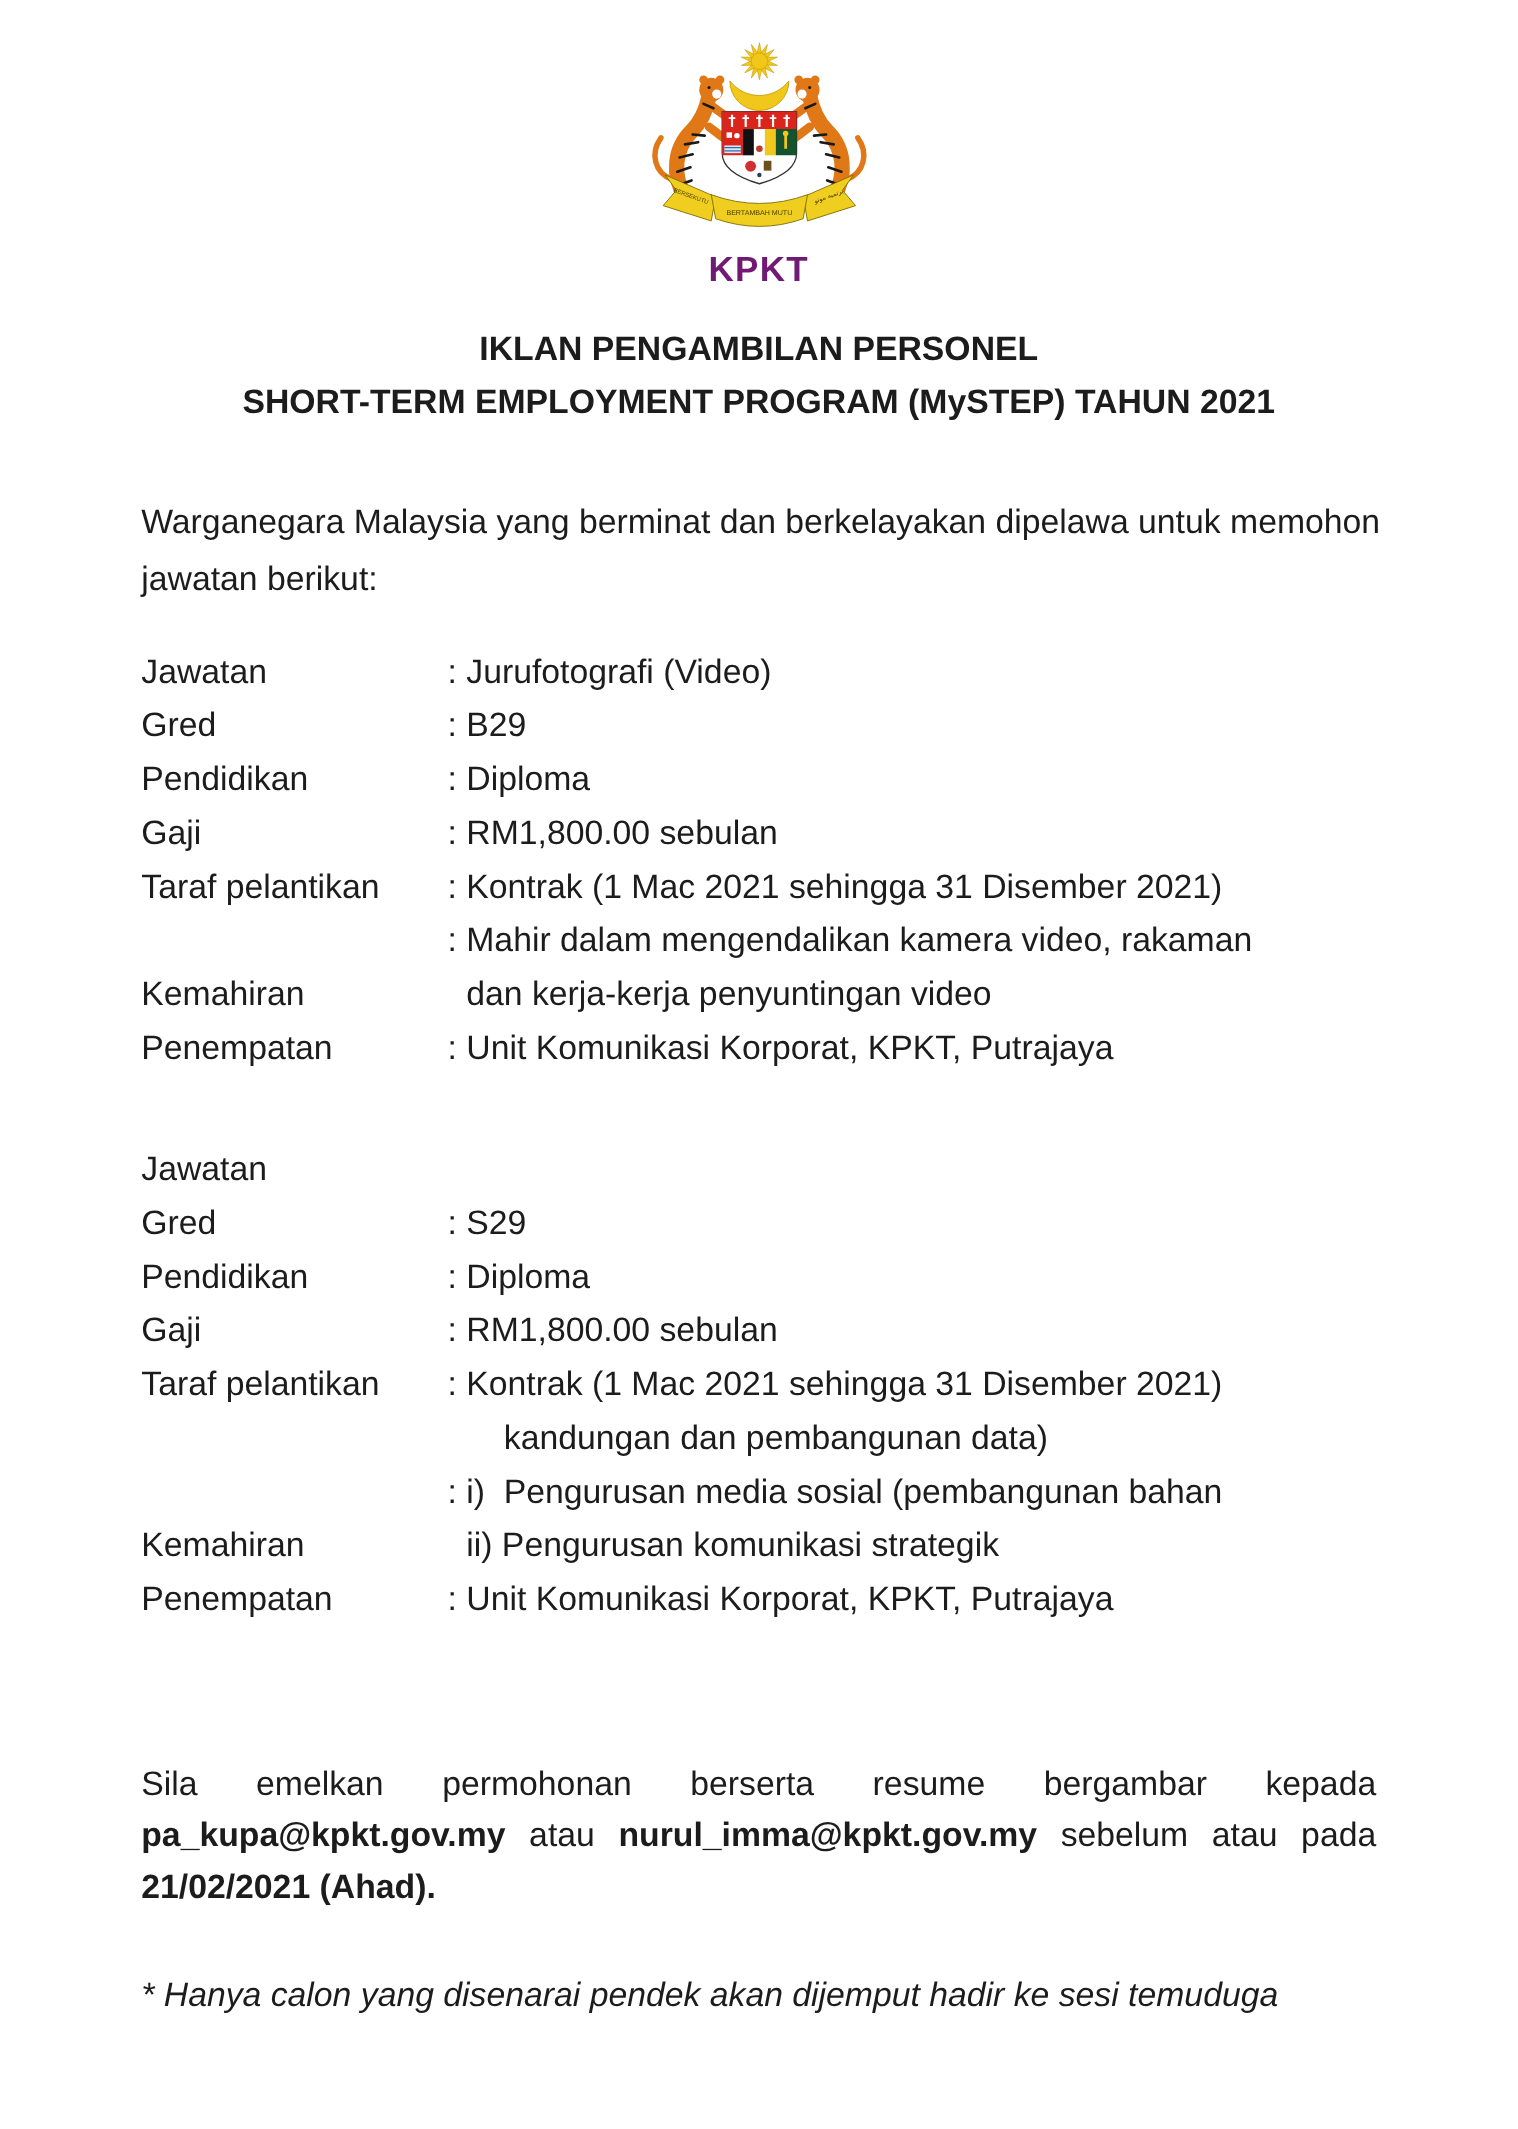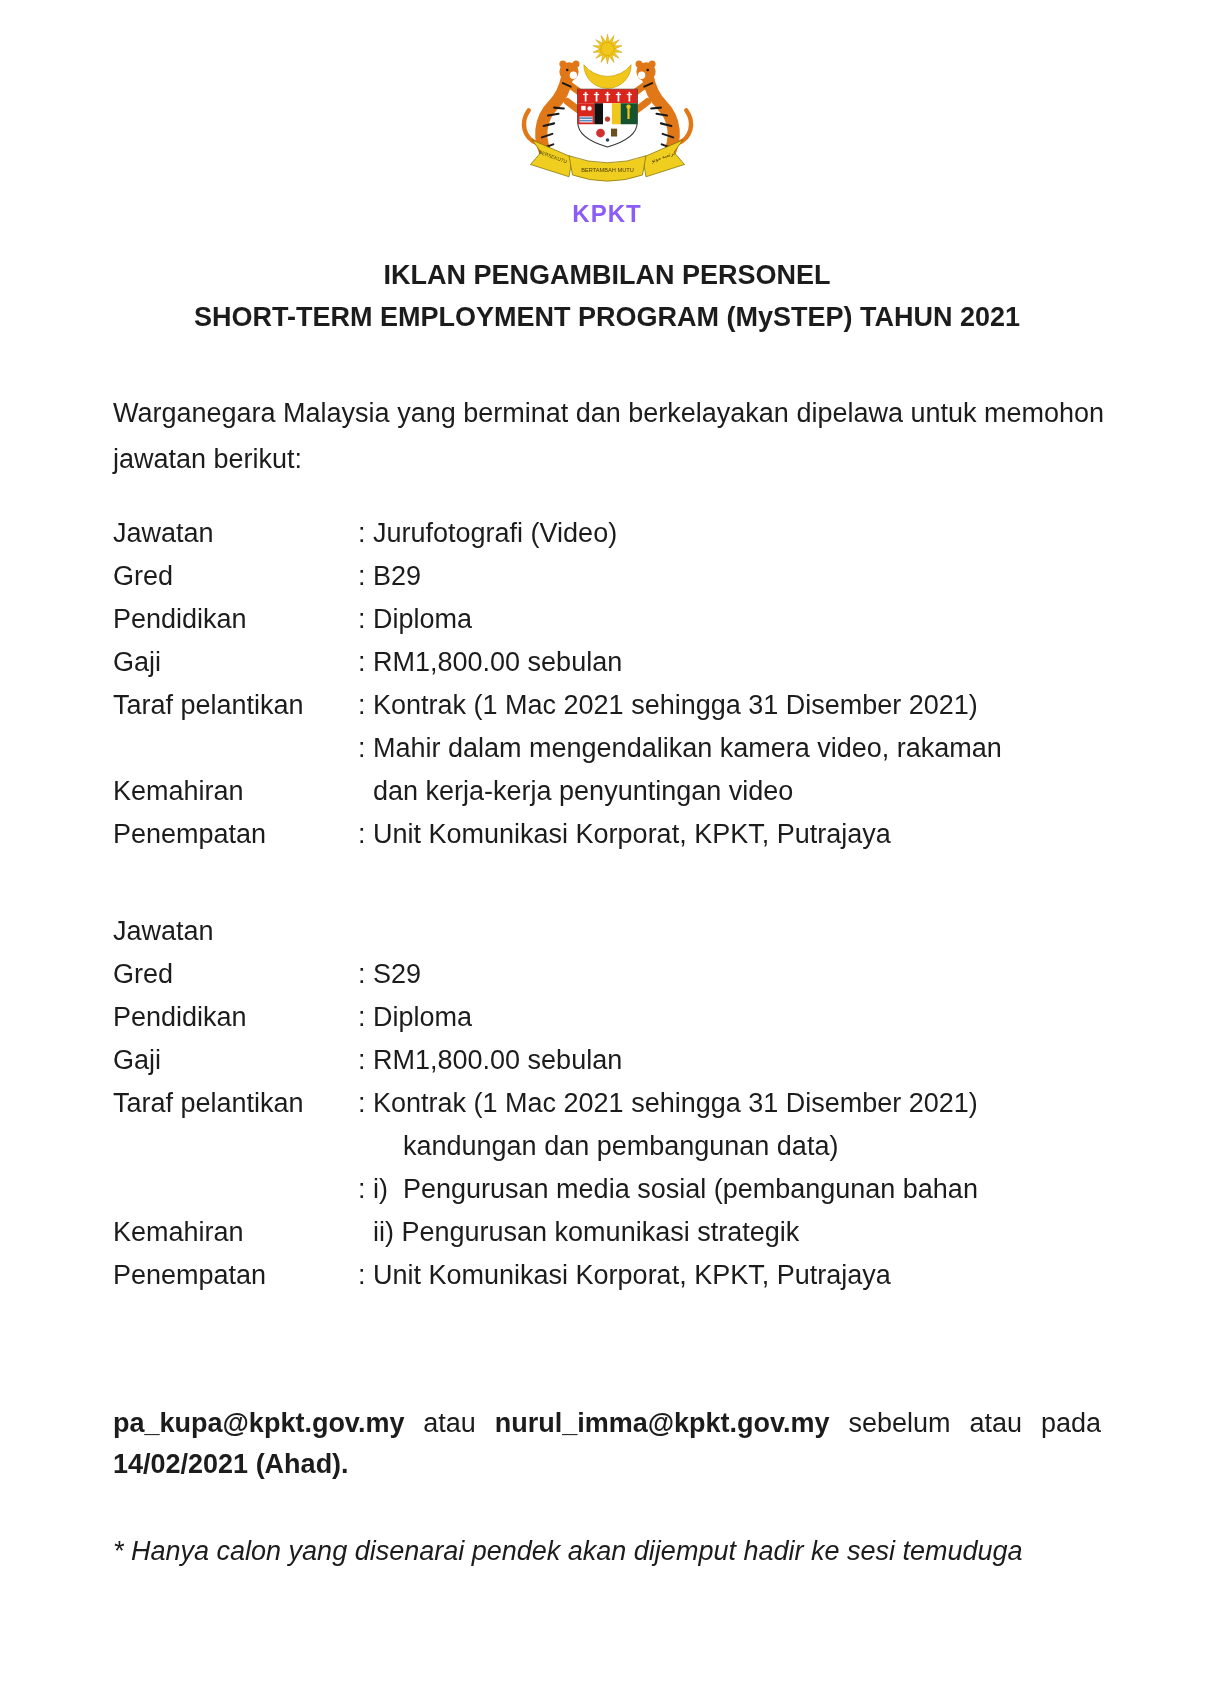--- a/index.html
+++ b/index.html
@@ -4,21 +4,21 @@
 <style>
   html,body{margin:0;padding:0;}
   body{
     width:1214px;height:1703px;background:#ffffff;overflow:hidden;
     font-family:"Liberation Sans",sans-serif;font-size:27px;color:#1c1c1c;
   }
   .page{padding:28px 113px 0 113px;width:988px;}
   
   .logo{text-align:center;}
   .logo svg{display:inline-block;}
-  .logo-text{font-size:24px;font-weight:bold;letter-spacing:1px;margin-top:-10px;color:#8b5cf6;}
+  .logo-text{font-size:28px;font-weight:bold;letter-spacing:1px;margin-top:-10px;color:#701a75;}
   
   .titles{margin-top:26px;}
   .title-line{text-align:center;font-weight:bold;line-height:42px;}
   
   .intro{margin-top:52px;}
   .intro-line{line-height:46px;white-space:pre;}
   
   .job{margin-top:30px;}
   .job + .job{margin-top:54px;}
   .row{display:flex;align-items:flex-end;}
@@ -236,25 +236,34 @@
       <div class="row">
         <div class="lab">Penempatan</div>
         <div class="val">
           <div class="vline">: Unit Komunikasi Korporat, KPKT, Putrajaya</div>
         </div>
       </div>
     </div>
 
   <div class="apply">
     <div class="jline flex">
+        <span>Sila</span>
+        <span>emelkan</span>
+        <span>permohonan</span>
+        <span>berserta</span>
+        <span>resume</span>
+        <span>bergambar</span>
+        <span>kepada</span>
+      </div>
+    <div class="jline flex">
         <span class="b">pa_kupa@kpkt.gov.my</span>
         <span>atau</span>
         <span class="b">nurul_imma@kpkt.gov.my</span>
         <span>sebelum</span>
         <span>atau</span>
         <span>pada</span>
       </div>
-    <div class="jline b">14/02/2021 (Ahad).</div>
+    <div class="jline b">21/02/2021 (Ahad).</div>
   </div>
 
   <div class="footnote">* Hanya calon yang disenarai pendek akan dijemput hadir ke sesi temuduga</div>
 
 </div>
 
 </body></html>

